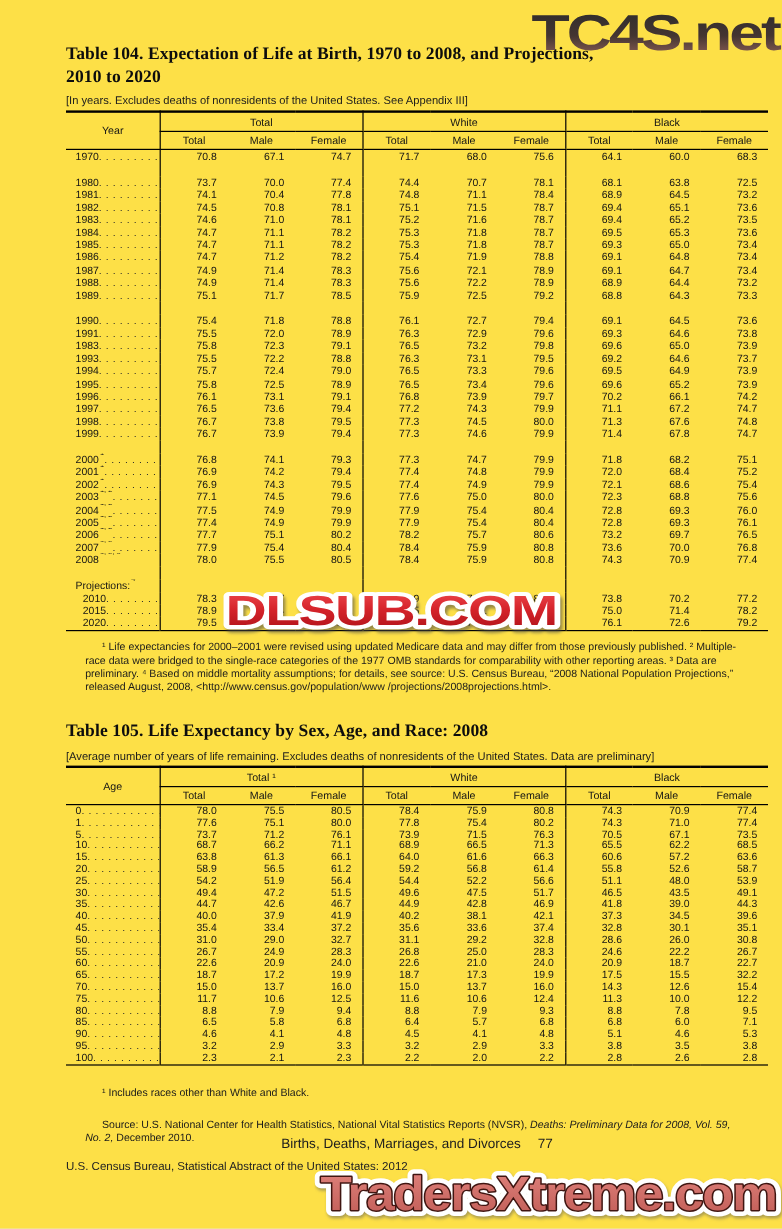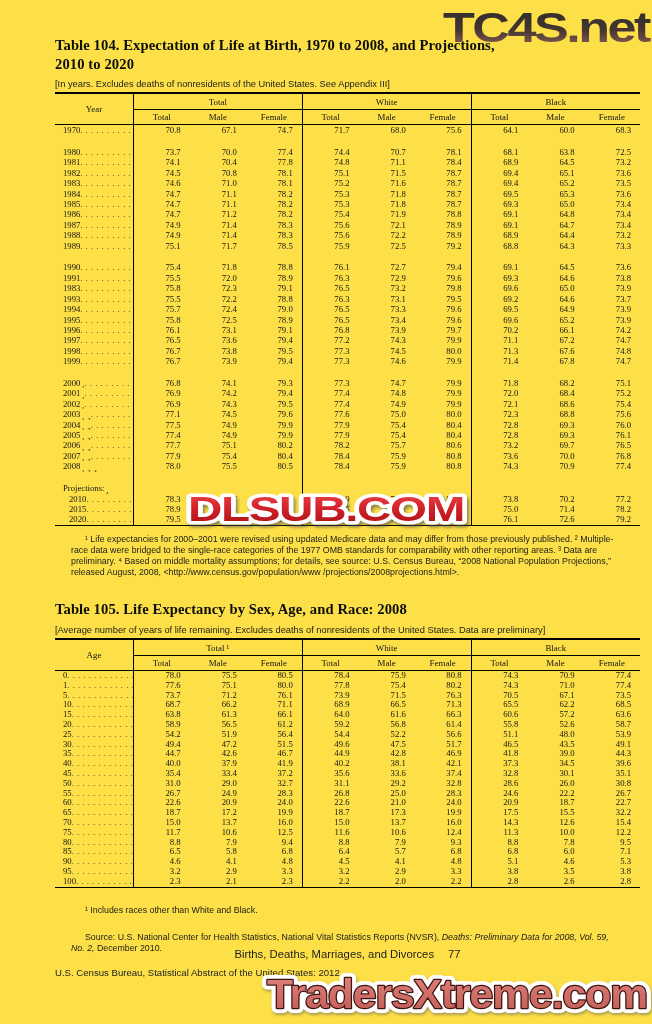--- a/index.html
+++ b/index.html
@@ -9,36 +9,36 @@
   .tbl-title{position:absolute;left:55px;width:575px;margin:0;
              font-family:"Liberation Serif",serif;font-weight:bold;font-size:14.6px;
              line-height:19px;color:#0d0d0d;letter-spacing:.1px;}
   #title104{top:36px;}
   #title105{top:600px;}
   .bracket-note{position:absolute;left:55px;width:585px;margin:0;font-size:9.3px;color:#1c1c1c;}
   #note104{top:79px;}
   #note105{top:625px;}
   
   table.stat{position:absolute;left:55px;width:585px;border-collapse:collapse;table-layout:fixed;
-             border-top:2.2px solid #000;border-bottom:1.4px solid #000;font-family:Liberation Serif, serif;}
+             border-top:2.2px solid #000;border-bottom:1.4px solid #000;}
   #t104{top:92px;}
   #t105{top:638px;}
   table.stat th{font-weight:normal;font-size:8.9px;padding:0;}
   th.stubh{border-right:1px solid #000;border-bottom:1px solid #000;text-align:center;font-size:9px;}
   th.grouph{border-left:1px solid #000;border-bottom:1px solid #000;height:15px;text-align:center;}
   th.subh{border-bottom:1px solid #000;height:14px;text-align:center;}
   th.subh.gl{border-left:1px solid #000;}
   td{font-size:8.7px;padding:0;vertical-align:middle;}
   #t104 td{height:10.4px;line-height:10.4px;}
   #t105 td{height:9.8px;line-height:9.8px;}
   #t104 tr.spacer-row td{height:11.5px;}
   td.num{text-align:right;padding-right:9px;white-space:nowrap;}
   td.num.gl{border-left:1px solid #000;}
   td.stub{border-right:1px solid #000;}
-  .stubflex{display:flex;align-items:flex-end;padding-left:8px;overflow:hidden;}
+  .stubflex{display:flex;align-items:flex-start;padding-left:8px;overflow:hidden;}
   td.stub.ind .stubflex{padding-left:14px;}
   .lbl{white-space:nowrap;}
   .dots{flex:1;overflow:hidden;white-space:nowrap;color:#2a2a2a;letter-spacing:.5px;}
   sup{font-size:6.2px;line-height:0;margin-left:1px;}
   
   .footblock{position:absolute;left:55px;width:585px;font-size:8.8px;line-height:11px;color:#1a1a1a;}
   #foot104{top:518px;}
   #foot105{top:889px;}
   .footblock p{margin:16px;text-indent:14px;}
   .footblock p.cont{text-indent:14px;}

